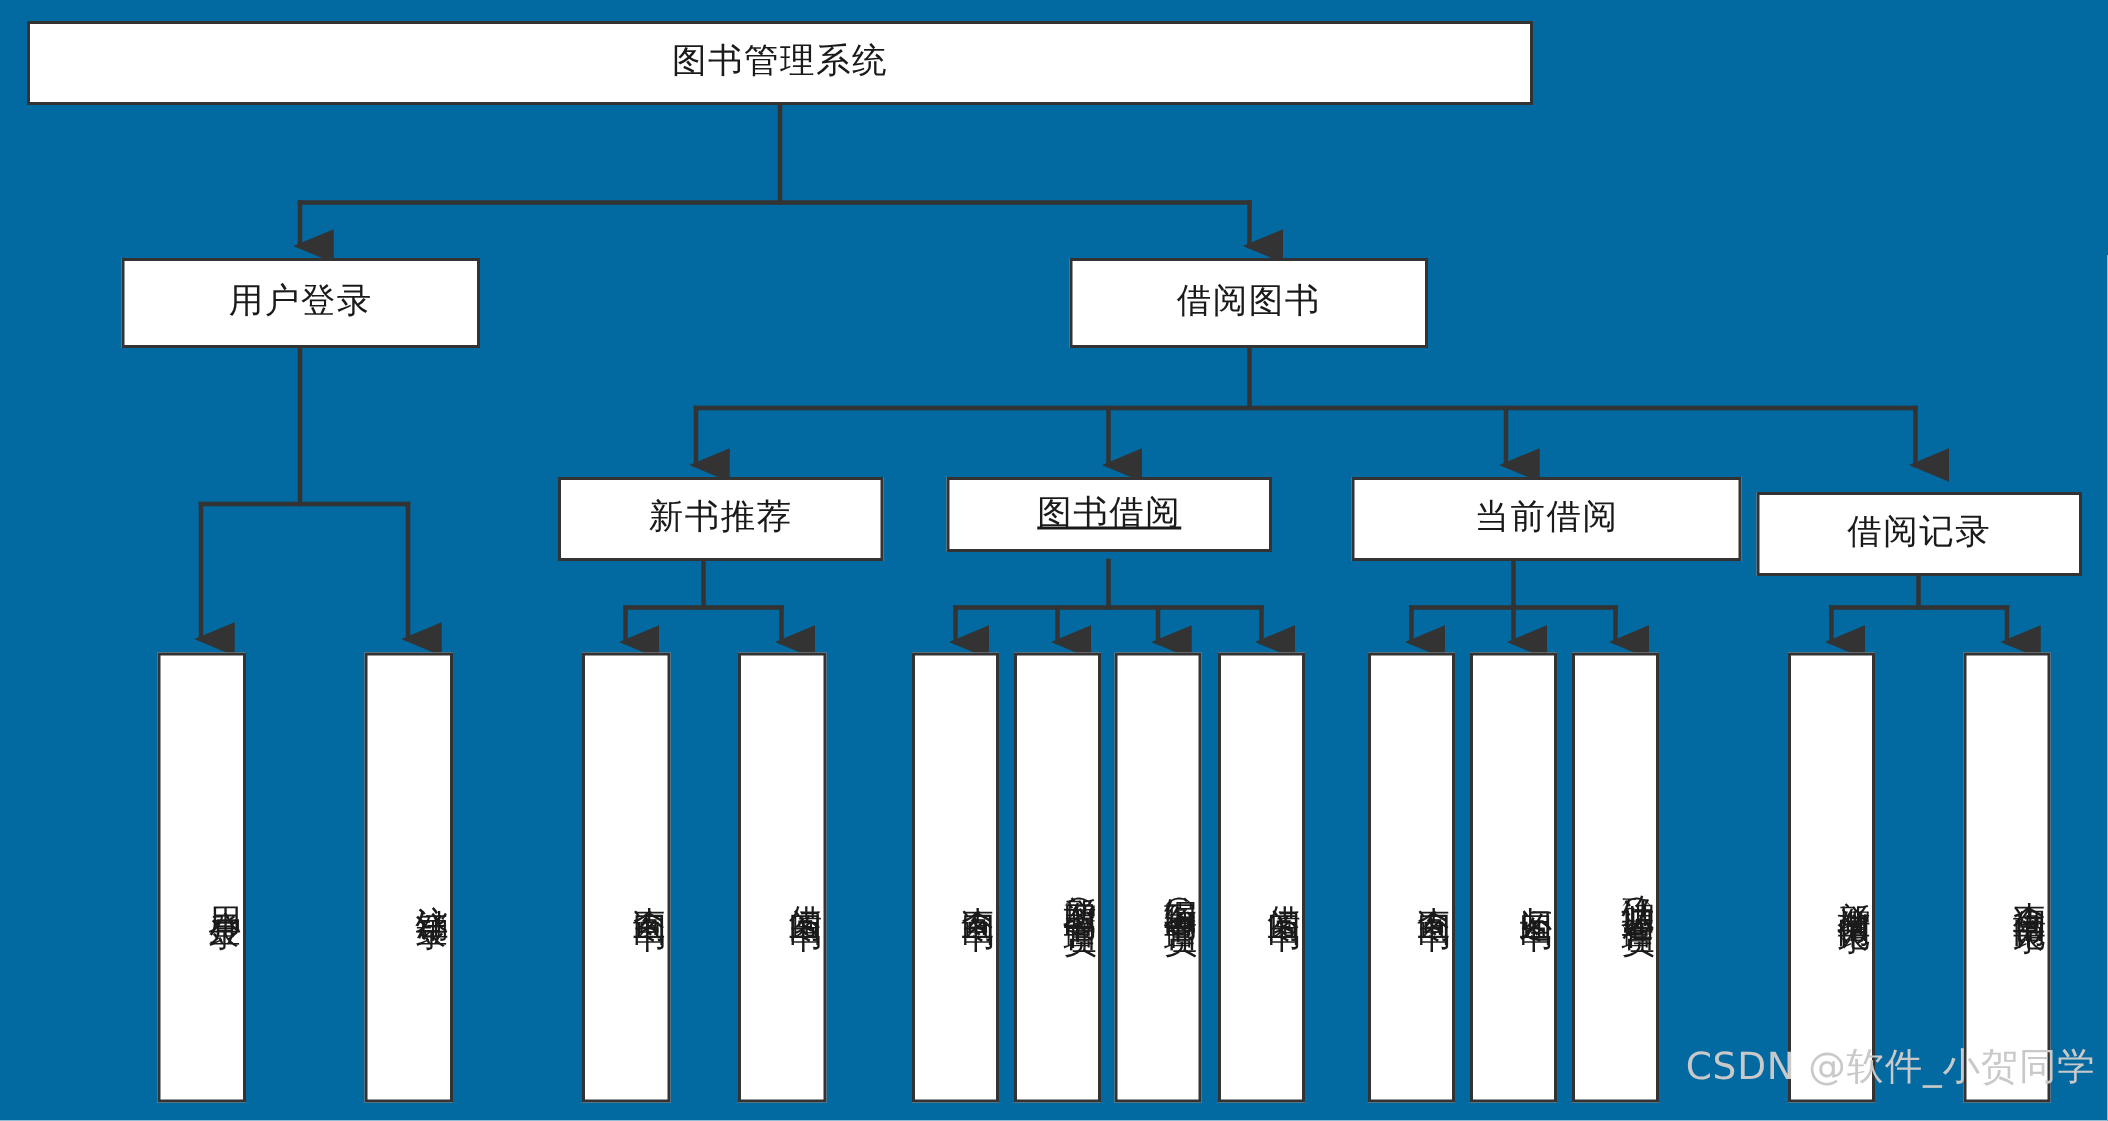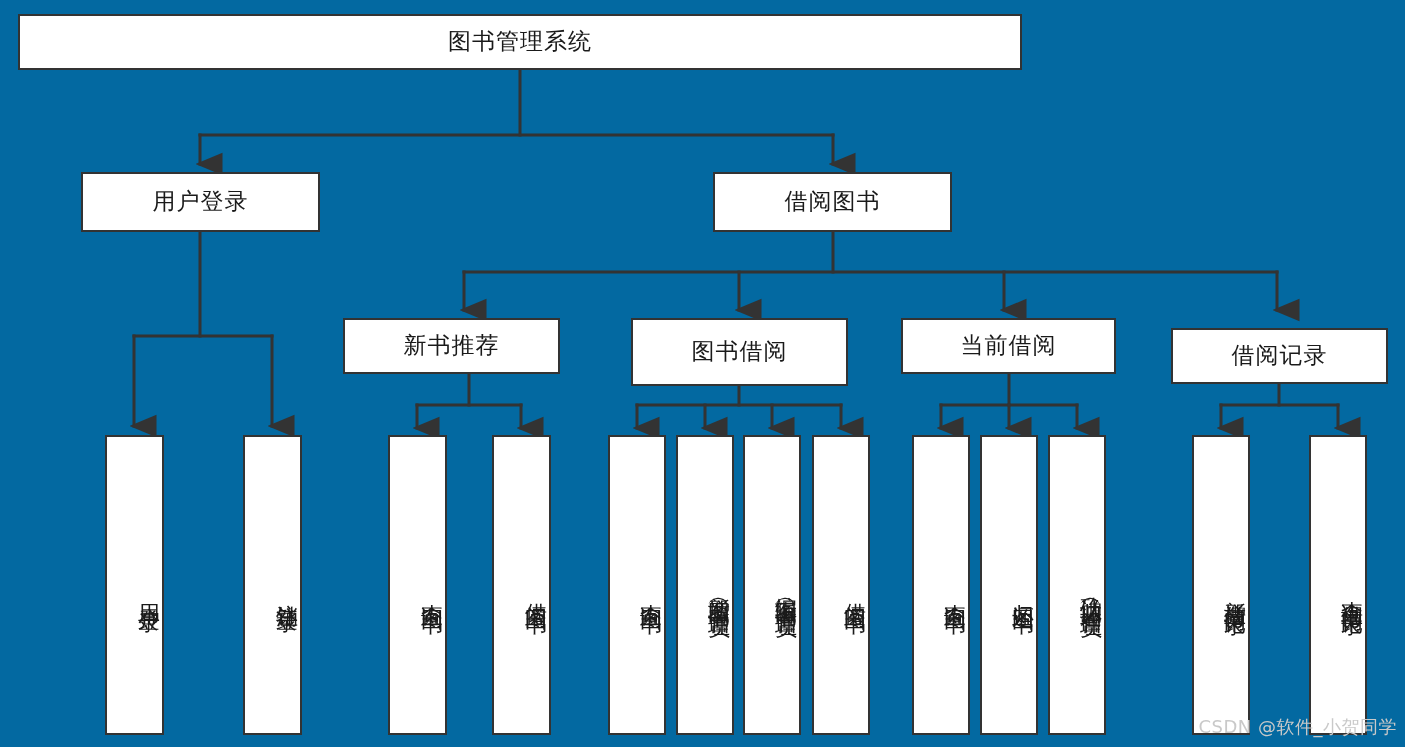--- a/index.html
+++ b/index.html
@@ -51,22 +51,22 @@
     justify-content: center;
     line-height: 1.15;
   }
   .node-label {
     display: block;
     white-space: pre-line;
   }
   .watermark {
     position: absolute;
     right: 8px;
-    bottom: 8px;
-    font-size: 18px;
+    bottom: 20px;
+    font-size: 25px;
     color: #c9c9c9;
     letter-spacing: 0.5px;
     white-space: nowrap;
     user-select: none;
   }
 </style>
 </head>
 <body>
 
 <div id="canvas">
@@ -125,27 +125,27 @@
     <span class="node-label">图书管理系统</span>
   </div>
 
   <div class="node horiz" style="left:81px; top:172px; width:239px; height:60px;">
     <span class="node-label">用户登录</span>
   </div>
   <div class="node horiz" style="left:713px; top:172px; width:239px; height:60px;">
     <span class="node-label">借阅图书</span>
   </div>
 
-  <div class="node horiz" style="left:343px; top:318px; width:217px; height:56px;">
+  <div class="node horiz" style="left:372px; top:318px; width:217px; height:56px;">
     <span class="node-label">新书推荐</span>
   </div>
-  <div class="node horiz" style="left:631px; top:318px; width:217px; height:68px;">
+  <div class="node horiz" style="left:631px; top:318px; width:217px; height:50px;text-decoration:underline;">
     <span class="node-label">图书借阅</span>
   </div>
-  <div class="node horiz" style="left:901px; top:318px; width:215px; height:56px;">
+  <div class="node horiz" style="left:901px; top:318px; width:260px; height:56px;">
     <span class="node-label">当前借阅</span>
   </div>
   <div class="node horiz" style="left:1171px; top:328px; width:217px; height:56px;">
     <span class="node-label">借阅记录</span>
   </div>
 
   <div class="node vert" style="left:105px; top:435px; width:59px; height:300px;">
     <span class="node-label">用户登录</span>
   </div>
   <div class="node vert" style="left:243px; top:435px; width:59px; height:300px;">

